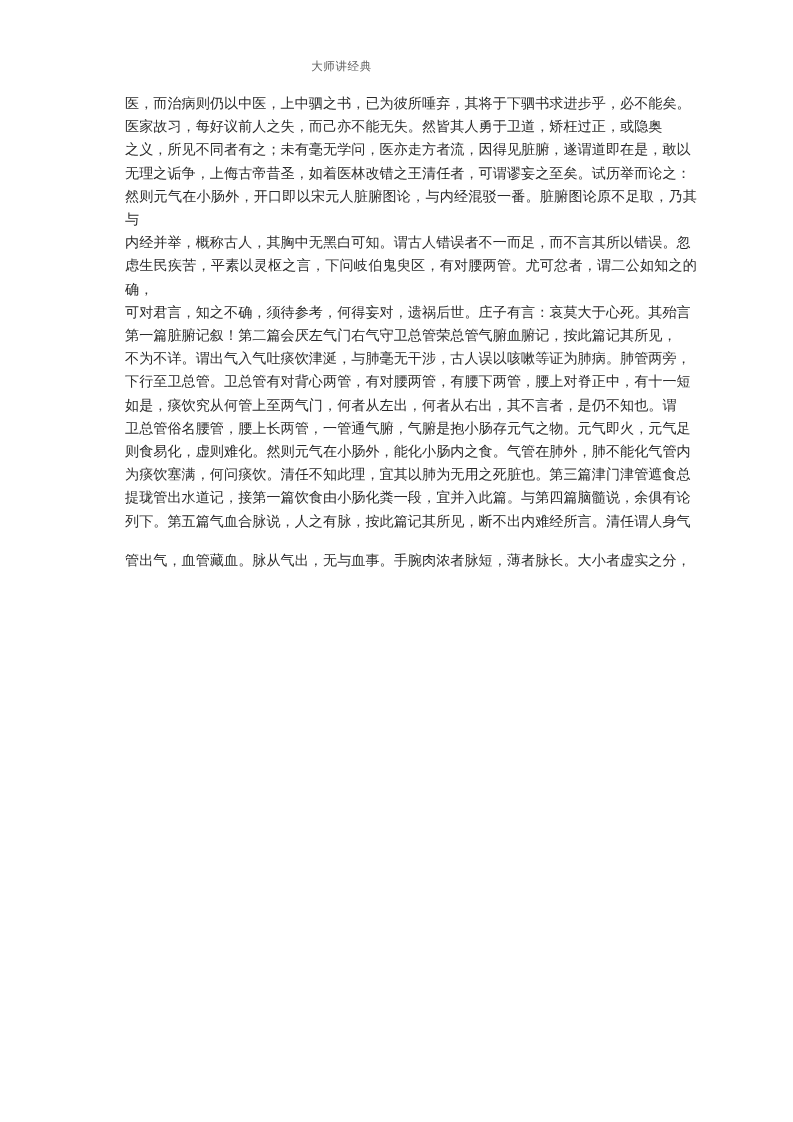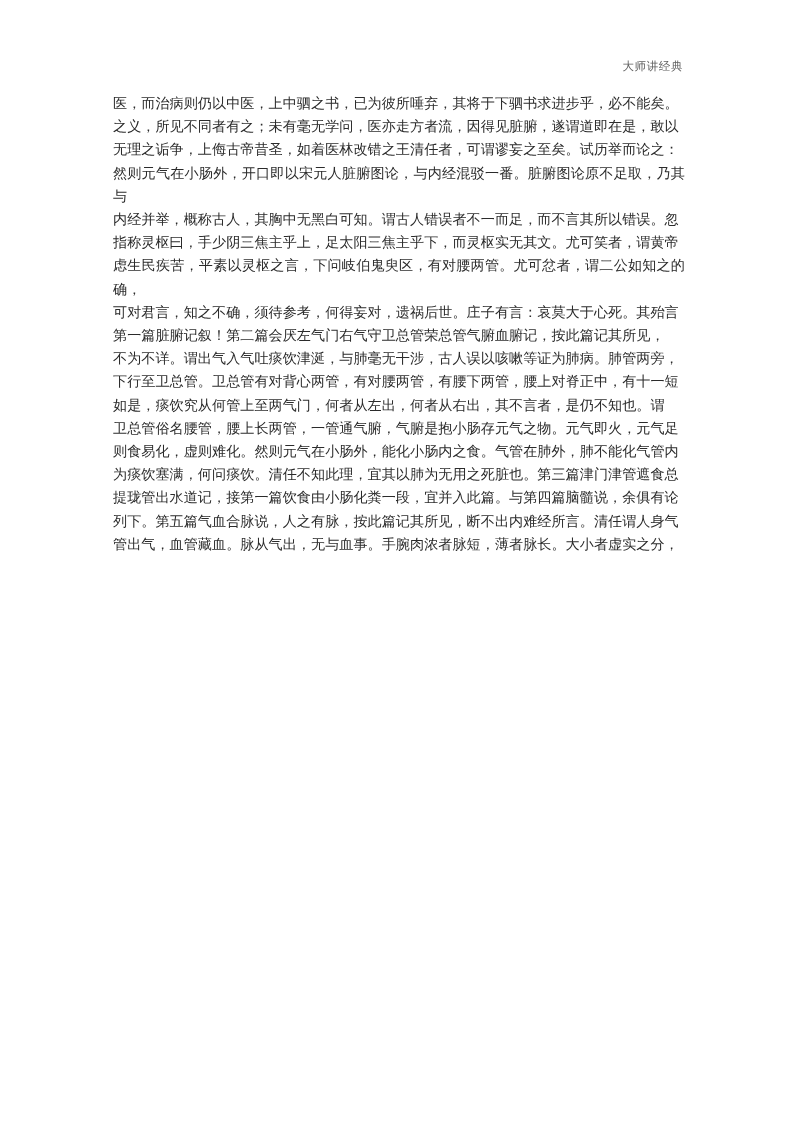--- a/index.html
+++ b/index.html
@@ -22,64 +22,64 @@
     height: 1122px;
     background: #ffffff;
     box-sizing: border-box;
   }
   
   .page-header {
     position: absolute;
     top: 58px;
     left: 0;
     right: 110px;
-    text-align: right;
+    text-align: center;
     font-family: "DejaVu Sans", "Liberation Sans", sans-serif;
     font-size: 11.5px;
     line-height: 16px;
     color: #5f5f5f;
     letter-spacing: 0.6px;
     white-space: nowrap;
   }
   
   .body-block {
     position: absolute;
     top: 92px;
-    left: 113px;
+    left: 125px;
     width: 572px;
   }
   .para {
     margin: 0;
     padding: 0;
     font-size: 14.1px;
     line-height: 23.2px;
     color: #2b2b2b;
     text-align: justify;
     text-justify: inter-ideograph;
     letter-spacing: 0.05px;
     word-break: break-all;
     text-indent: 0;
   }
   
-  .para:last-child { margin-bottom: 0; }
+  .para:last-child { margin-bottom: 0; margin-top: 16px; }
 </style>
 </head>
 <body>
 
 <div class="page">
 
   <div class="page-header">大师讲经典</div>
 
   <div class="body-block">
     <p class="para">医，而治病则仍以中医，上中驷之书，已为彼所唾弃，其将于下驷书求进步乎，必不能矣。</p>
+    <p class="para">医家故习，每好议前人之失，而己亦不能无失。然皆其人勇于卫道，矫枉过正，或隐奥</p>
     <p class="para">之义，所见不同者有之；未有毫无学问，医亦走方者流，因得见脏腑，遂谓道即在是，敢以</p>
     <p class="para">无理之诟争，上侮古帝昔圣，如着医林改错之王清任者，可谓谬妄之至矣。试历举而论之：</p>
     <p class="para">然则元气在小肠外，开口即以宋元人脏腑图论，与内经混驳一番。脏腑图论原不足取，乃其与</p>
     <p class="para">内经并举，概称古人，其胸中无黑白可知。谓古人错误者不一而足，而不言其所以错误。忽</p>
-    <p class="para">指称灵枢曰，手少阴三焦主乎上，足太阳三焦主乎下，而灵枢实无其文。尤可笑者，谓黄帝</p>
     <p class="para">虑生民疾苦，平素以灵枢之言，下问岐伯鬼臾区，有对腰两管。尤可忿者，谓二公如知之的确，</p>
     <p class="para">可对君言，知之不确，须待参考，何得妄对，遗祸后世。庄子有言：哀莫大于心死。其殆言</p>
     <p class="para">第一篇脏腑记叙！第二篇会厌左气门右气守卫总管荣总管气腑血腑记，按此篇记其所见，</p>
     <p class="para">不为不详。谓出气入气吐痰饮津涎，与肺毫无干涉，古人误以咳嗽等证为肺病。肺管两旁，</p>
     <p class="para">下行至卫总管。卫总管有对背心两管，有对腰两管，有腰下两管，腰上对脊正中，有十一短</p>
     <p class="para">如是，痰饮究从何管上至两气门，何者从左出，何者从右出，其不言者，是仍不知也。谓</p>
     <p class="para">卫总管俗名腰管，腰上长两管，一管通气腑，气腑是抱小肠存元气之物。元气即火，元气足</p>
     <p class="para">则食易化，虚则难化。然则元气在小肠外，能化小肠内之食。气管在肺外，肺不能化气管内</p>
     <p class="para">为痰饮塞满，何问痰饮。清任不知此理，宜其以肺为无用之死脏也。第三篇津门津管遮食总</p>
     <p class="para">提珑管出水道记，接第一篇饮食由小肠化粪一段，宜并入此篇。与第四篇脑髓说，余俱有论</p>

